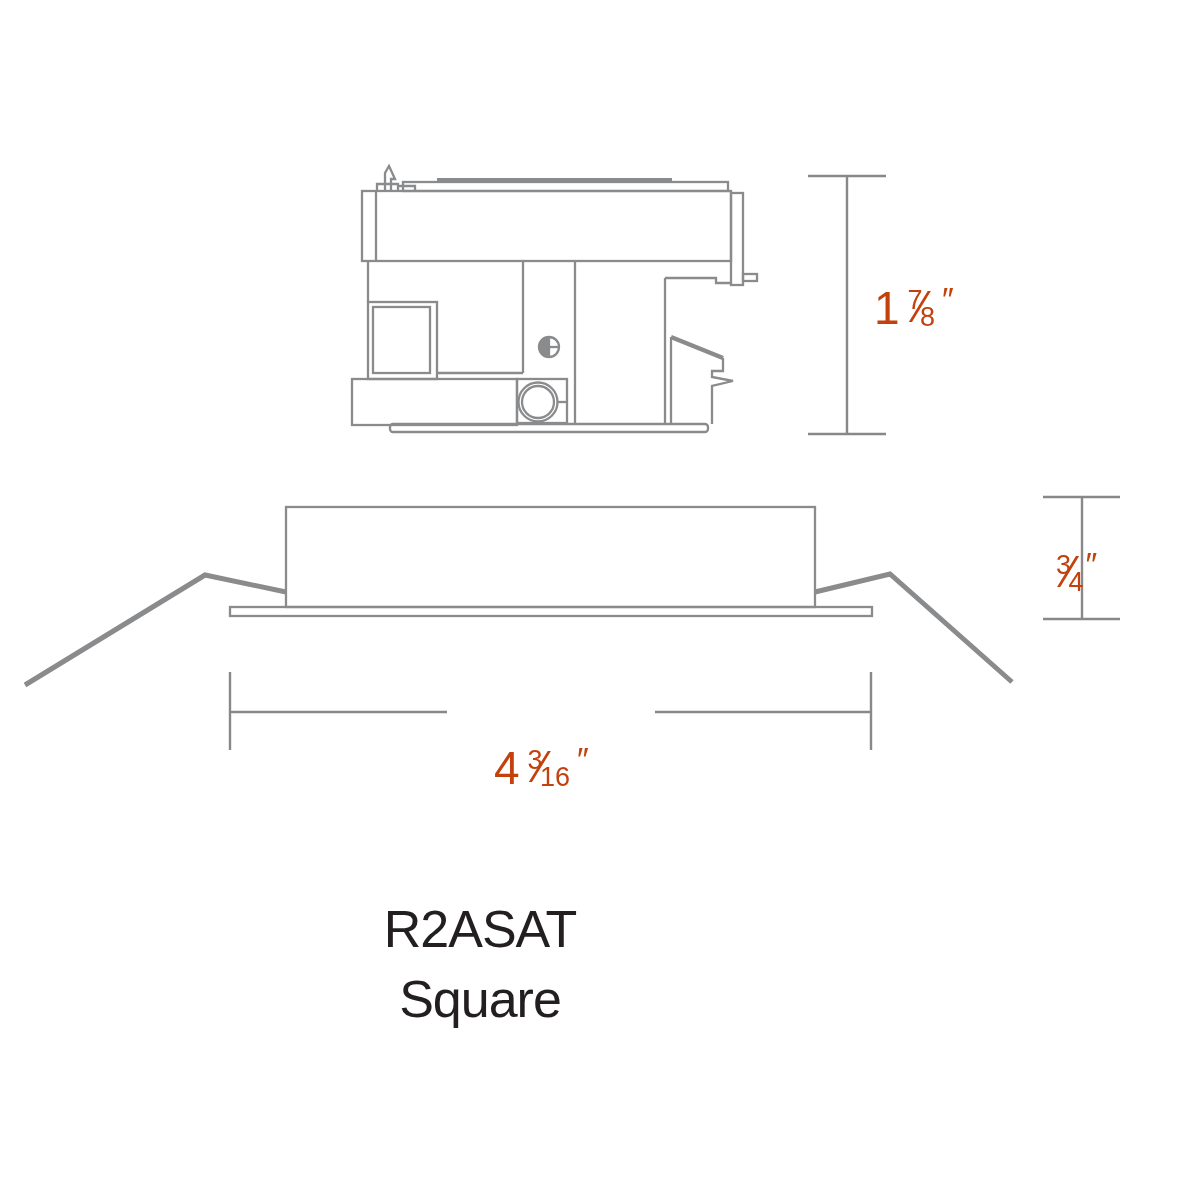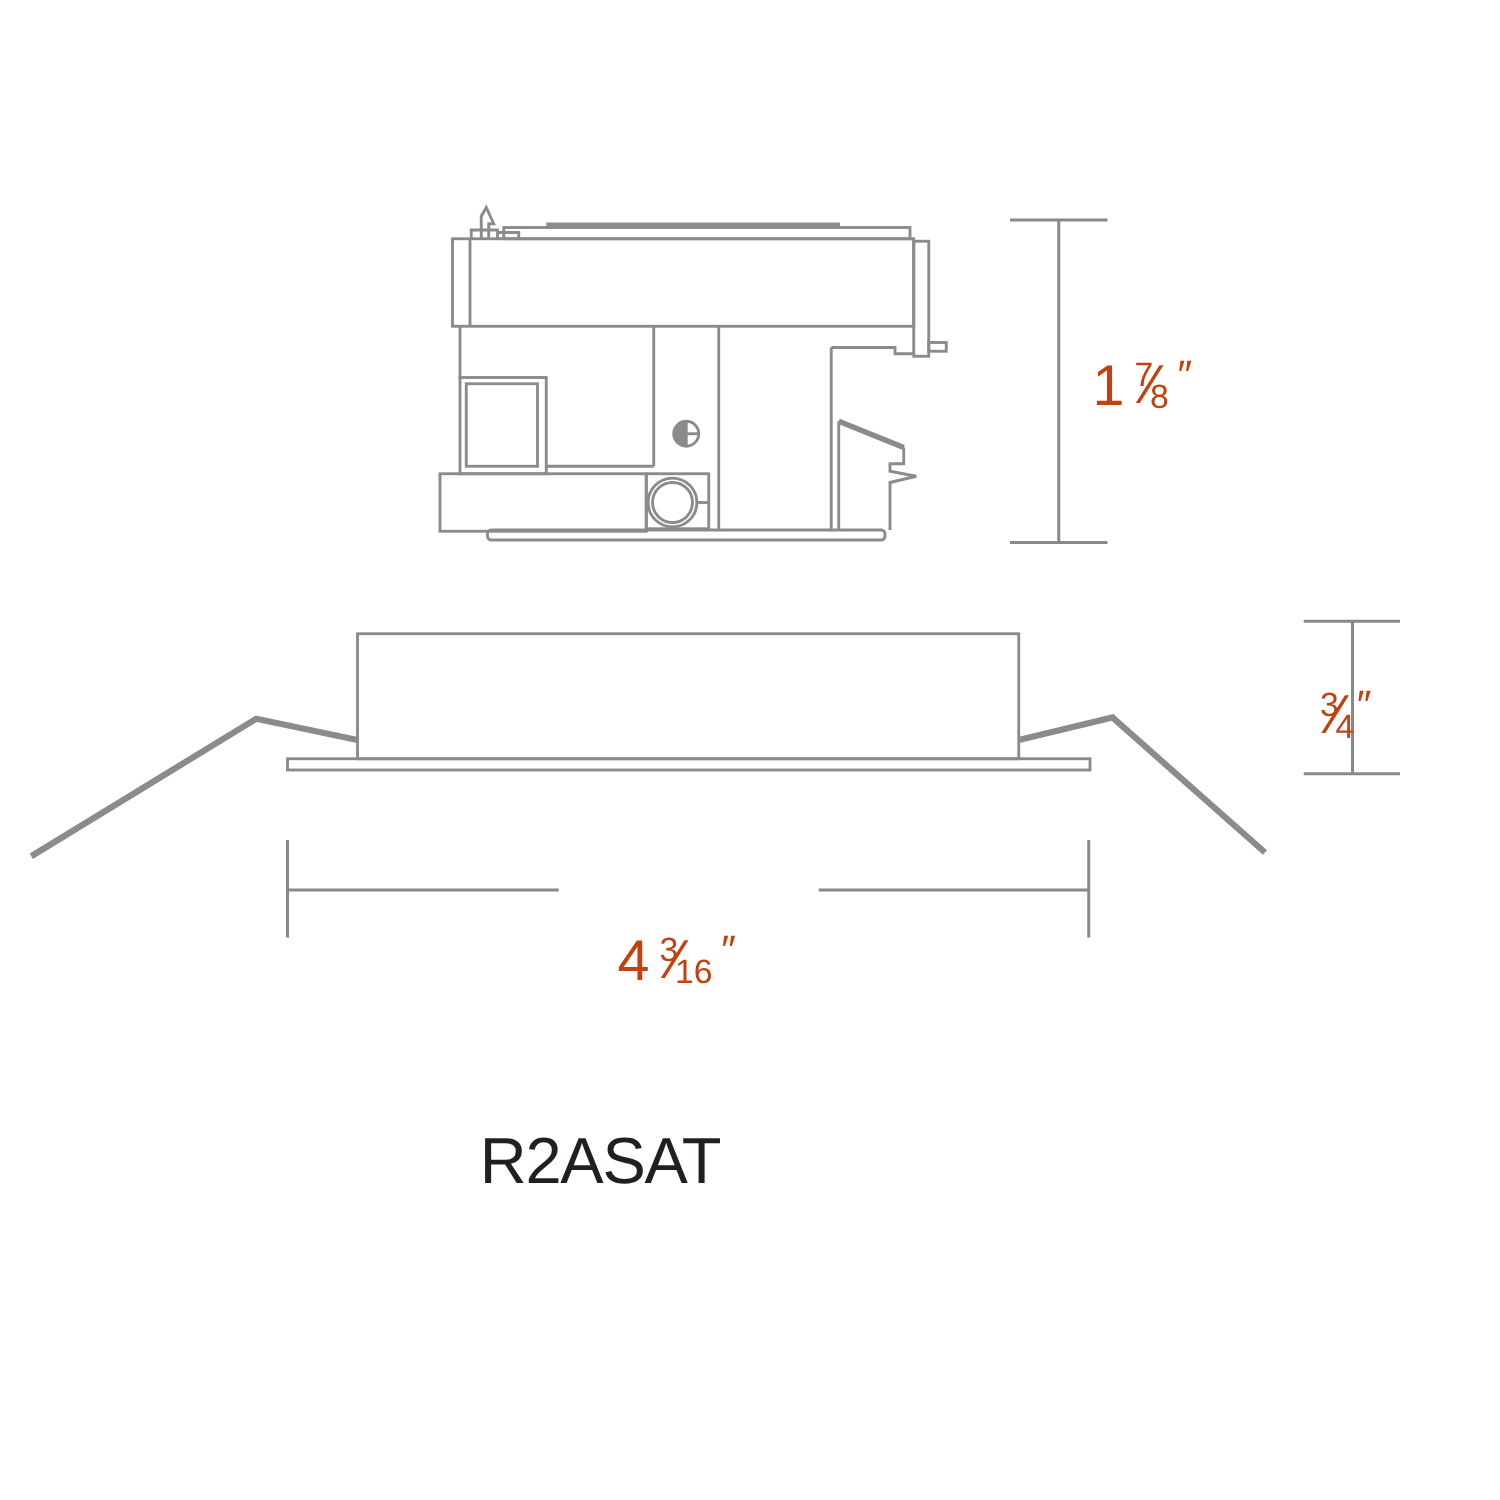--- a/index.html
+++ b/index.html
@@ -112,14 +112,15 @@
 
   <div class="dim-label" style="left:1056px;top:552px;">
     <span class="fnum">3</span><span class="fslash">⁄</span><span class="fden">4</span><span class="unit" style="margin-left:2px;">″</span>
   </div>
 
   <div class="dim-label" style="left:494px;top:709px;margin-top:36px;">
     <span class="whole">4</span><span class="gap"></span><span class="fnum">3</span><span class="fslash">⁄</span><span class="fden">16</span><span class="unit">″</span>
   </div>
 
   <div class="title-block" style="top:903px;">R2ASAT</div>
+  <div class="title-block" style="top:973px;">Square</div>
 
 </div>
 
 </body></html>

